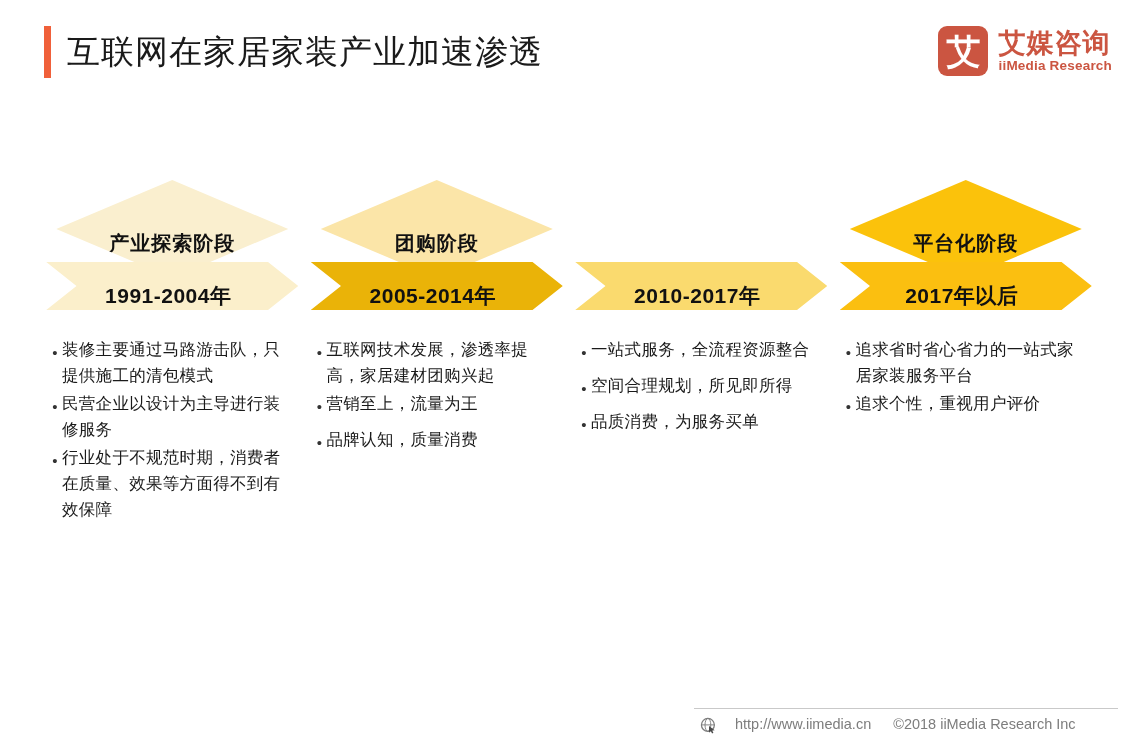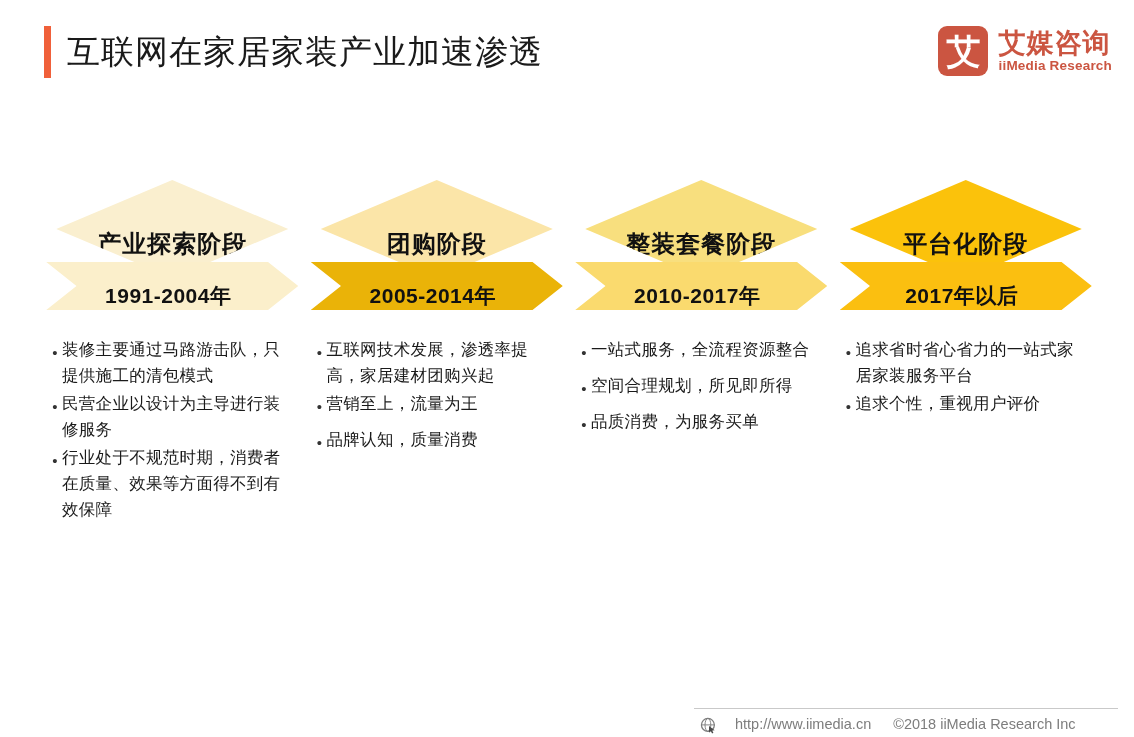--- a/index.html
+++ b/index.html
@@ -105,21 +105,21 @@
     top: 0;
     transform: translateX(-50%);
     width: 232px;
     height: 98px;
     clip-path: polygon(50% 0%, 100% 50%, 50% 100%, 0% 50%);
     display: flex;
     align-items: center;
     justify-content: center;
   }
   .diamond-label {
-    font-size: 24px;
+    font-size: 20px;
     font-weight: bold;
     letter-spacing: 1px;
     color: #111111;
     white-space: nowrap;
     position: relative;
     top: -1px;
     margin-top: 31px;
   }
   .banner {
     position: absolute;
@@ -243,23 +243,20 @@
   <div class="stage-col">
     <div class="diamond" style="background: rgb(251, 229, 168);">
       <div class="diamond-label">团购阶段</div>
     </div>
     <div class="banner" style="background: #eab308;">
       <div class="banner-label">2005-2014年</div>
     </div>
   </div>
 
   <div class="stage-col">
-    <div class="diamond" style="background: rgb(248, 223, 126);">
-      <div class="diamond-label">整装套餐阶段</div>
-    </div>
     <div class="banner" style="background: rgb(250, 218, 110);">
       <div class="banner-label">2010-2017年</div>
     </div>
   </div>
 
   <div class="stage-col">
     <div class="diamond" style="background: rgb(251, 194, 11);">
       <div class="diamond-label">平台化阶段</div>
     </div>
     <div class="banner" style="background: rgb(251, 191, 16);">

